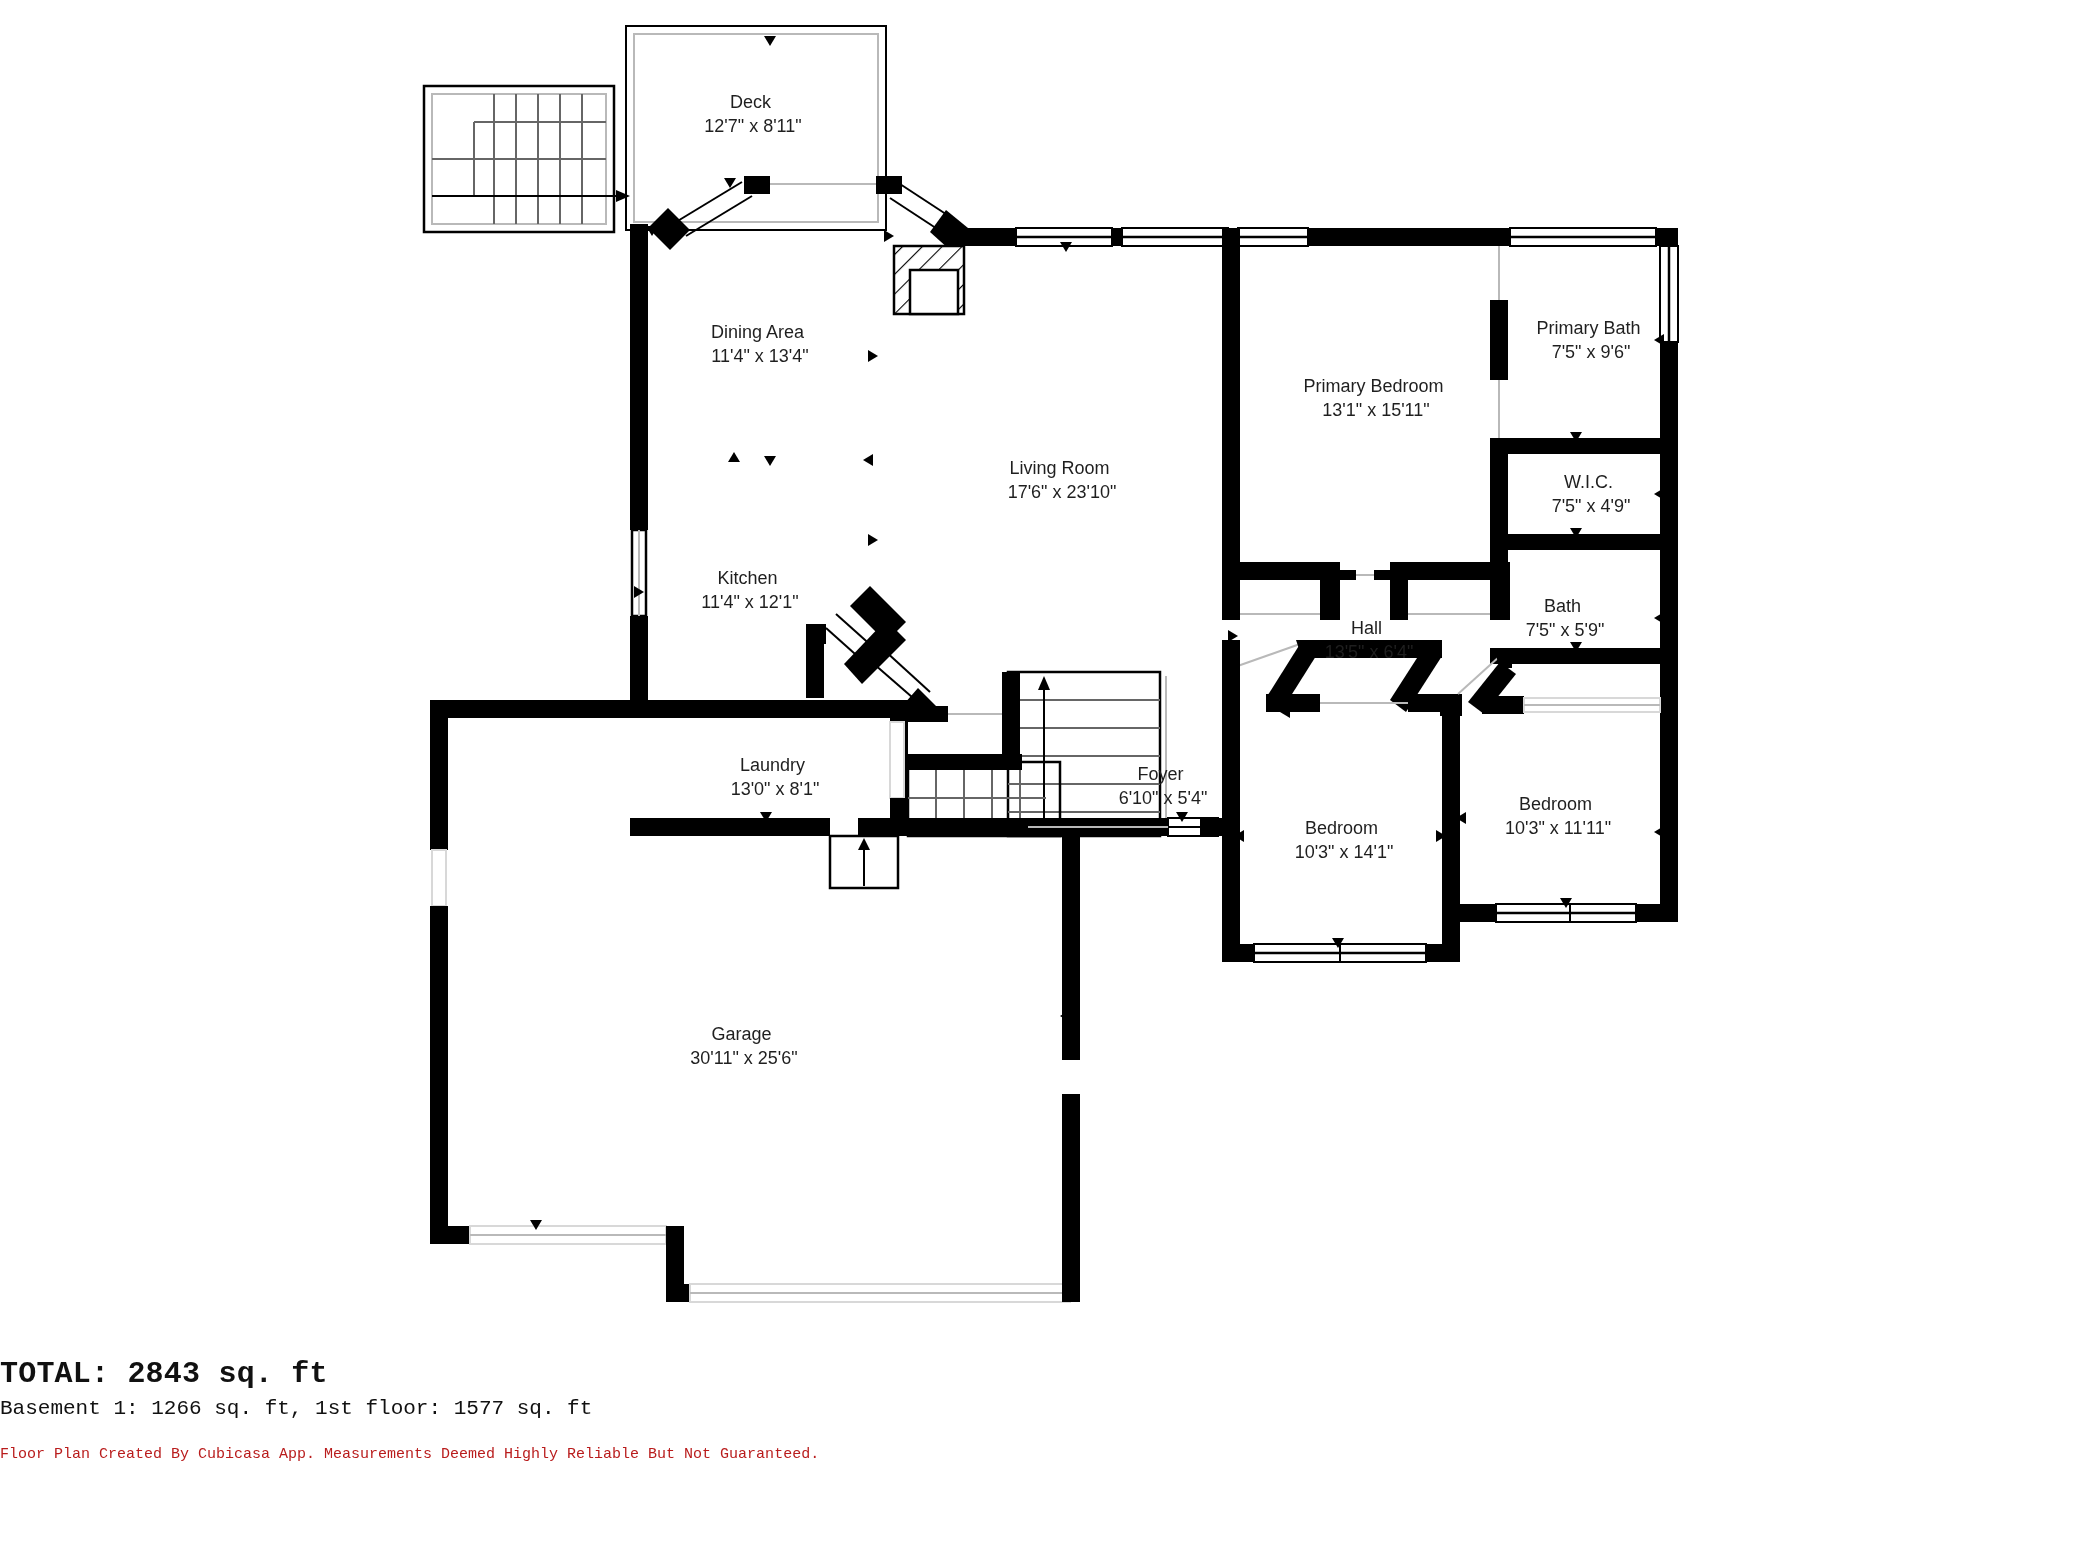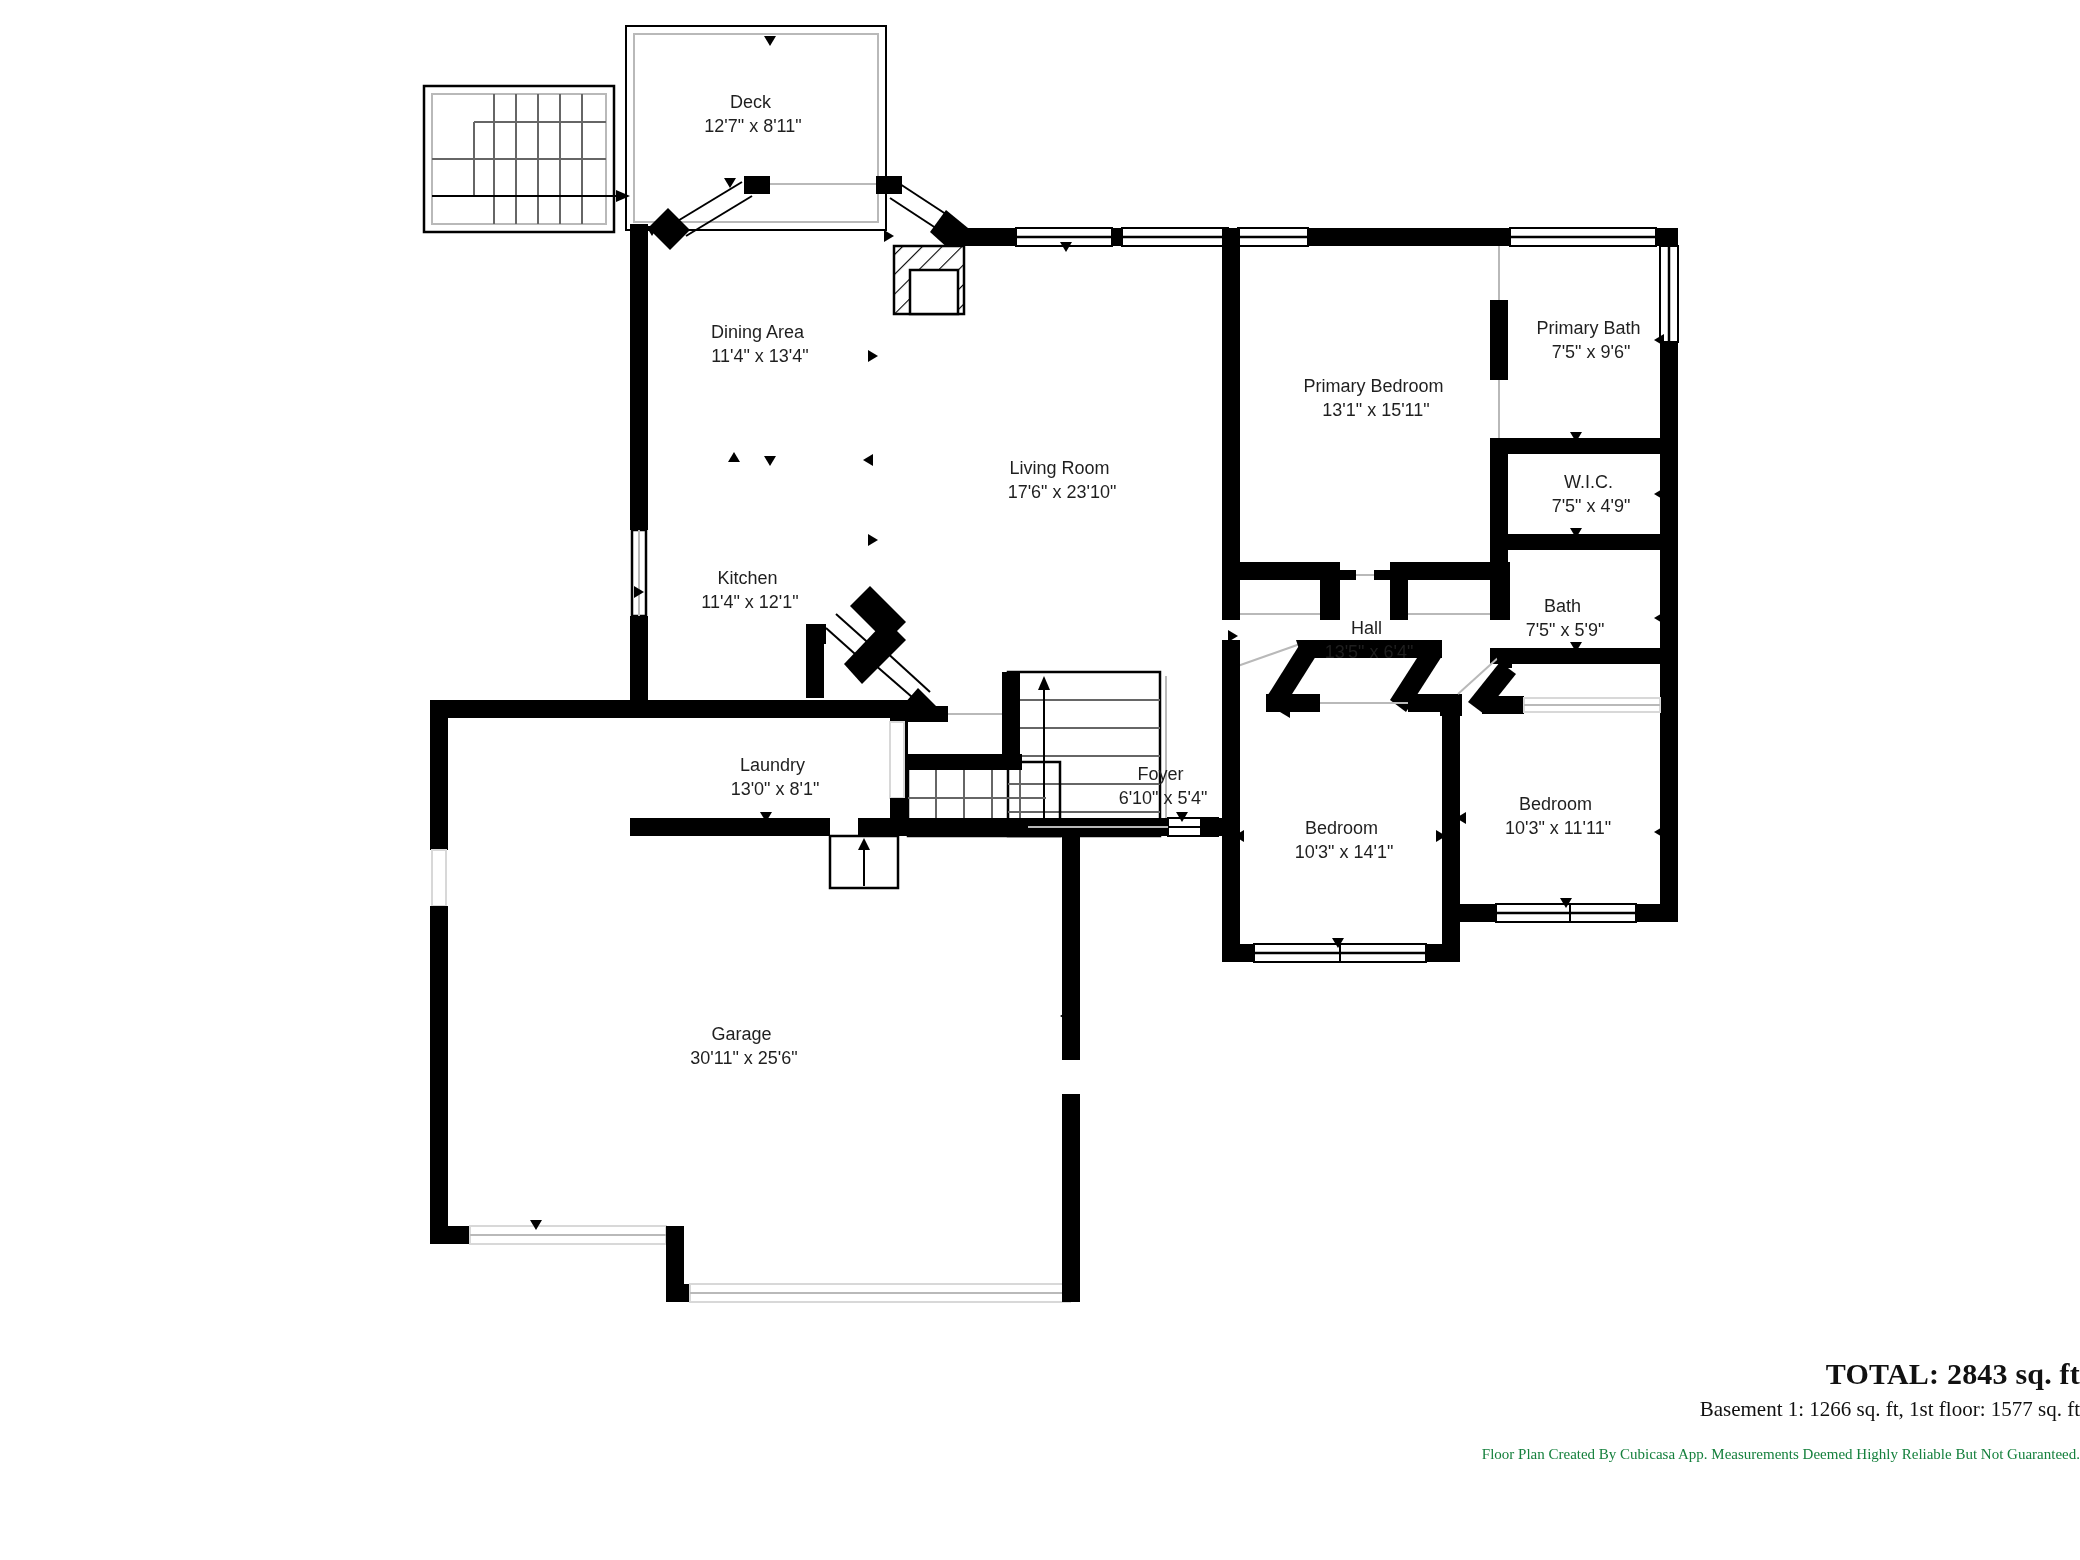--- a/index.html
+++ b/index.html
@@ -44,40 +44,40 @@
   }
   .room-label .rname { font-size: 18px; }
   .room-label .rdim  { font-size: 18px; }
 
   
   #summary {
     position: absolute;
     left: 0;
     top: 1355px;
     width: 2080px;
-    text-align: right;
-    font-family: Liberation Serif, serif;
+    text-align: left;
+    font-family: Liberation Mono, monospace;
     color: #111111;
   }
   #summary .total {
     font-size: 30px;
     font-weight: bold;
     letter-spacing: .2px;
     line-height: 1.28;
     margin-bottom: 2px;
   }
   #summary .line {
     font-size: 21px;
     font-weight: normal;
     line-height: 1.34;
   }
   #summary .disclaimer {
     margin-top: 22px;
     font-size: 15px;
-    color: #15803d;
+    color: #b91c1c;
   }
 </style>
 </head>
 <body>
 
 <div id="plan-root">
 
   <svg id="floorplan" viewBox="0 0 2080 1560" xmlns="http://www.w3.org/2000/svg">
     <defs>
       <pattern id="hatchPattern" width="14" height="14" patternUnits="userSpaceOnUse" patternTransform="rotate(45)">

